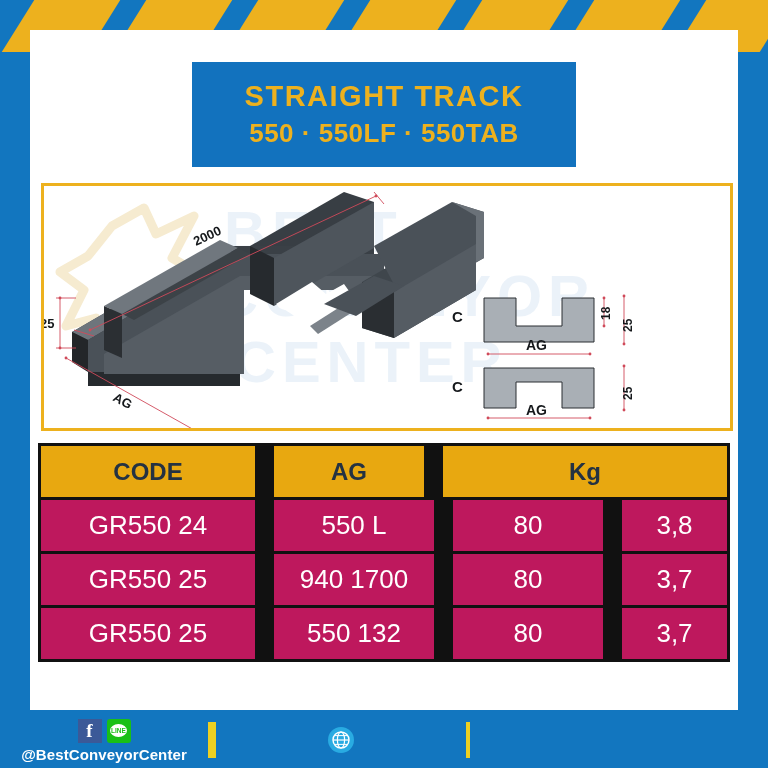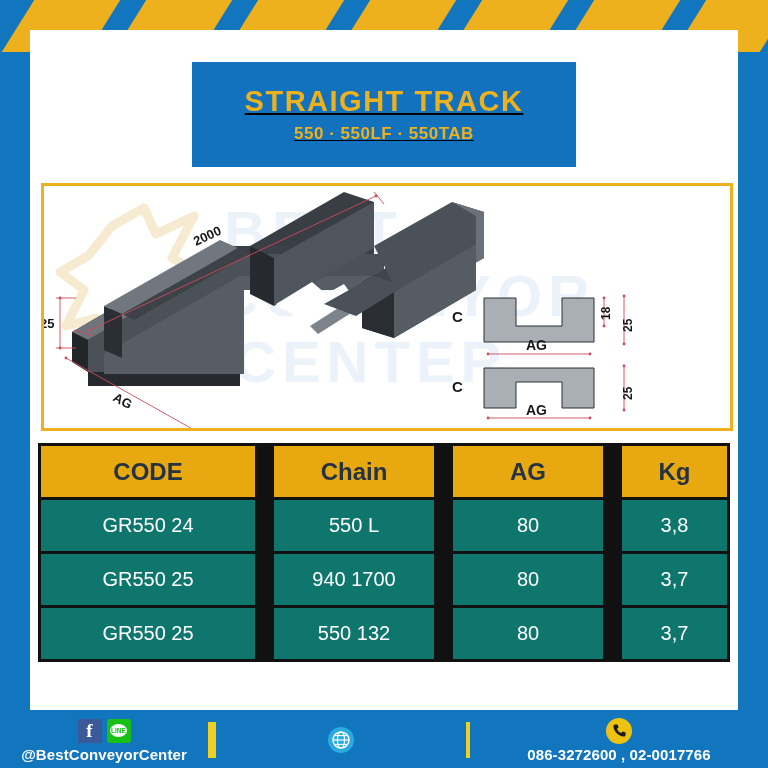--- a/index.html
+++ b/index.html
@@ -34,31 +34,30 @@
 
   
   #title-block{
     position:absolute;
     left:192px;top:62px;
     width:384px;height:105px;
     background:#1272BE;
     display:flex;flex-direction:column;
     align-items:center;justify-content:center;
     gap:9px;
-    text-decoration:underline;
   }
   #title-main{
     color:#EDB11E;
     font-size:29px;font-weight:bold;
     letter-spacing:1.5px;
     line-height:1;
   }
   .title-sub{
     color:#EDB11E;
-    font-size:17px;font-weight:bold;
+    font-size:26px;font-weight:bold;
     letter-spacing:0.5px;
     line-height:1.05;
     white-space:nowrap;
   }
 
   
   #drawing-panel{
     position:absolute;
     left:41px;top:183px;
     width:686px;height:242px;
@@ -88,22 +87,22 @@
     display:flex;align-items:center;justify-content:center;
     color:#FFFFFF;
     box-sizing:border-box;
   }
   .thead .tcell{
     background:#E8A810;
     color:#243242;
     font-size:24px;font-weight:bold;
   }
   .tbody .tcell{
-    background:#0f766e;
-    font-size:20px;
+    background:#be185d;
+    font-size:26px;
     font-weight:normal;
   }
   .col-code{flex:0 0 214px;}
   .col-chain{flex:0 0 160px;}
   .col-ag{flex:0 0 150px;}
   .col-kg{flex:1;}
 
   
   #footer{
     position:absolute;
@@ -270,21 +269,20 @@
         </g>
         <text x="588" y="214" transform="rotate(-90 588 214)" font-family="Liberation Sans, sans-serif" font-size="12" font-weight="bold" fill="#15181B">25</text>
         <text x="482" y="229" font-family="Liberation Sans, sans-serif" font-size="14" font-weight="bold" fill="#15181B">AG</text>
       </g>
     </svg>
   </div>
 
   <div id="spec-table">
     <div class="trow thead">
       <div class="tcell col-code">CODE</div>
-      <div class="tcell col-chain">Chain</div>
       <div class="tcell col-ag">AG</div>
       <div class="tcell col-kg">Kg</div>
     </div>
 
     <div class="trow tbody">
       <div class="tcell col-code">GR550 24</div>
       <div class="tcell col-chain">550 L</div>
       <div class="tcell col-ag">80</div>
       <div class="tcell col-kg">3,8</div>
     </div>
@@ -330,26 +328,16 @@
             <line x1="1" y1="9" x2="17" y2="9" stroke="#fff" stroke-width="1.2"></line>
             <line x1="2.3" y1="4.6" x2="15.7" y2="4.6" stroke="#fff" stroke-width="1"></line>
             <line x1="2.3" y1="13.4" x2="15.7" y2="13.4" stroke="#fff" stroke-width="1"></line>
           </svg>
         </div>
       </div>
     </div>
 
     <div class="fdiv"></div>
 
-    <div class="fitem" style="flex:1">
-      <div class="f-icons">
-        <div class="phone-icon">
-          <svg width="15" height="15" viewBox="0 0 15 15">
-            <path d="M3.2 1.4 L5.6 1.4 L6.6 4.4 L5.0 5.7 C5.8 7.8 7.2 9.2 9.3 10 L10.6 8.4 L13.6 9.4 L13.6 11.8 C13.6 12.8 12.8 13.6 11.8 13.6 C6.4 13.2 1.8 8.6 1.4 3.2 C1.4 2.2 2.2 1.4 3.2 1.4 Z" fill="#1C1C1C"></path>
-          </svg>
-        </div>
-      </div>
-      <div class="flabel">086-3272600 , 02-0017766</div>
-    </div>
 
   </div>
 
 </div>
 
 </body></html>

